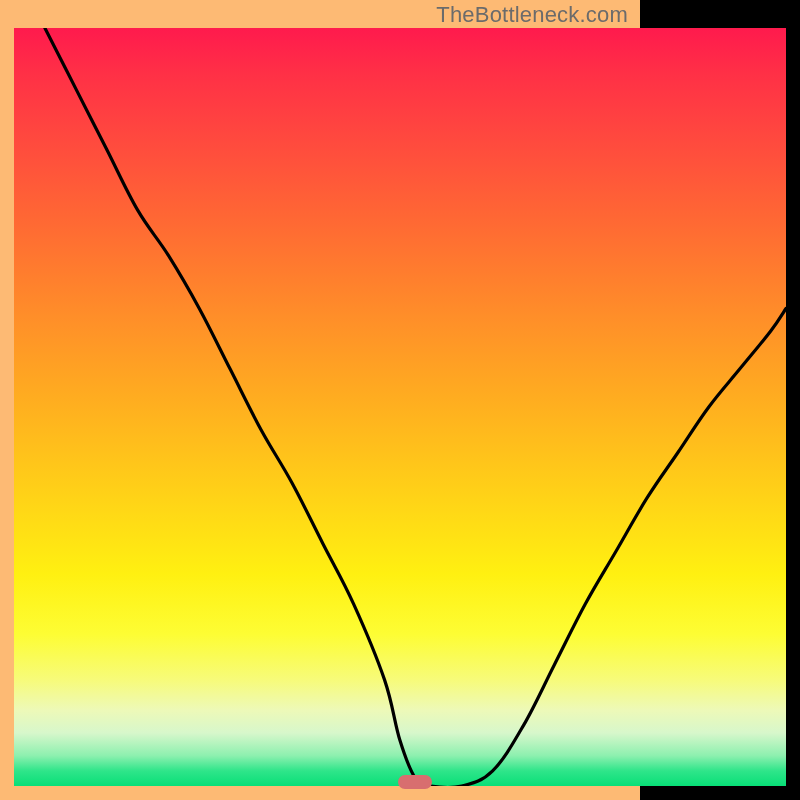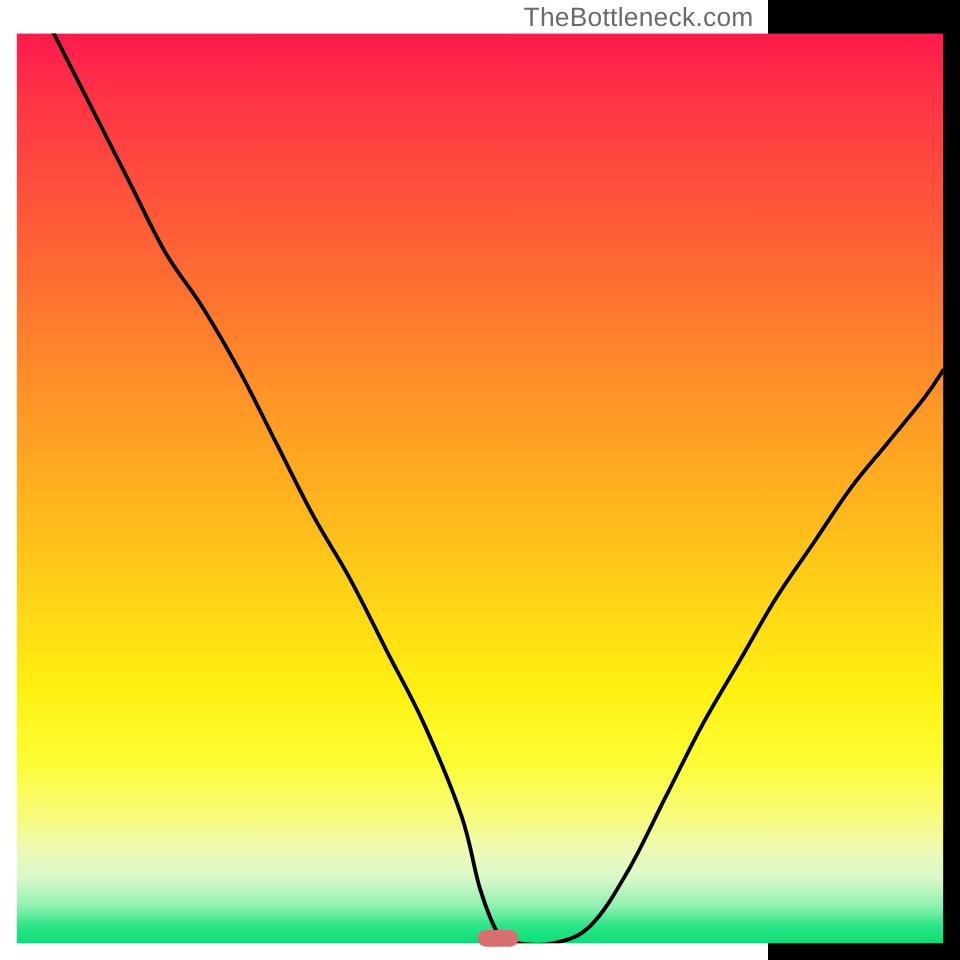--- a/index.html
+++ b/index.html
@@ -8,21 +8,21 @@
     width: 800px;
     height: 800px;
     background: #000;
     overflow: hidden;
     font-family: Arial, Helvetica, sans-serif;
   }
   .frame {
     position: relative;
     width: 640px;
     height: 800px;
-    background: #ffffff;
+    background: #fdba74;
   }
   .watermark {
     position: absolute;
     top: 2px;
     right: 12px;
     color: #6b6b6b;
     font-size: 22px;
     font-weight: 500;
     letter-spacing: 0.2px;
     z-index: 5;

